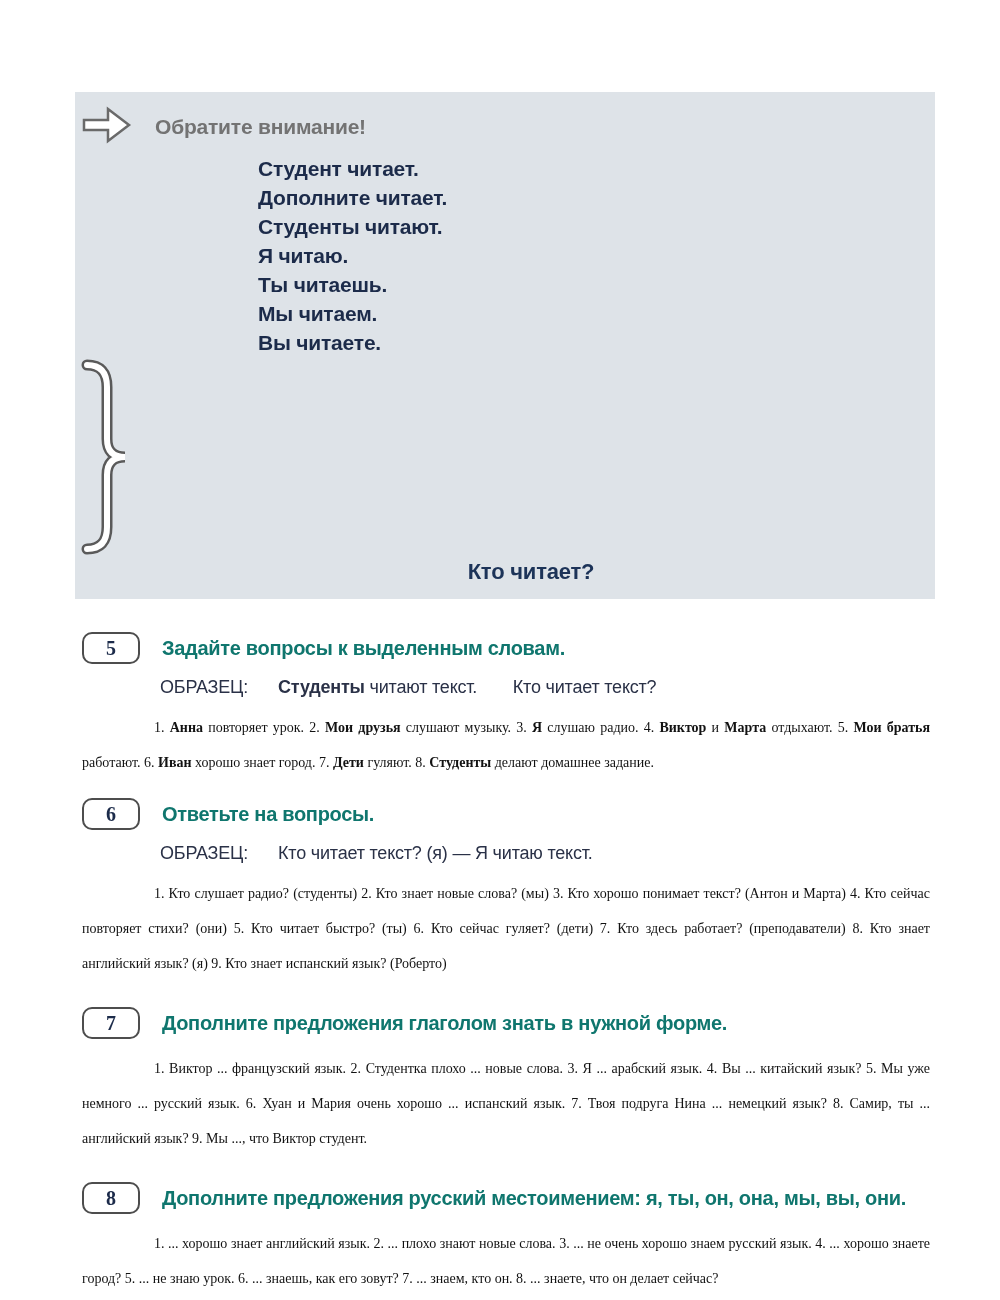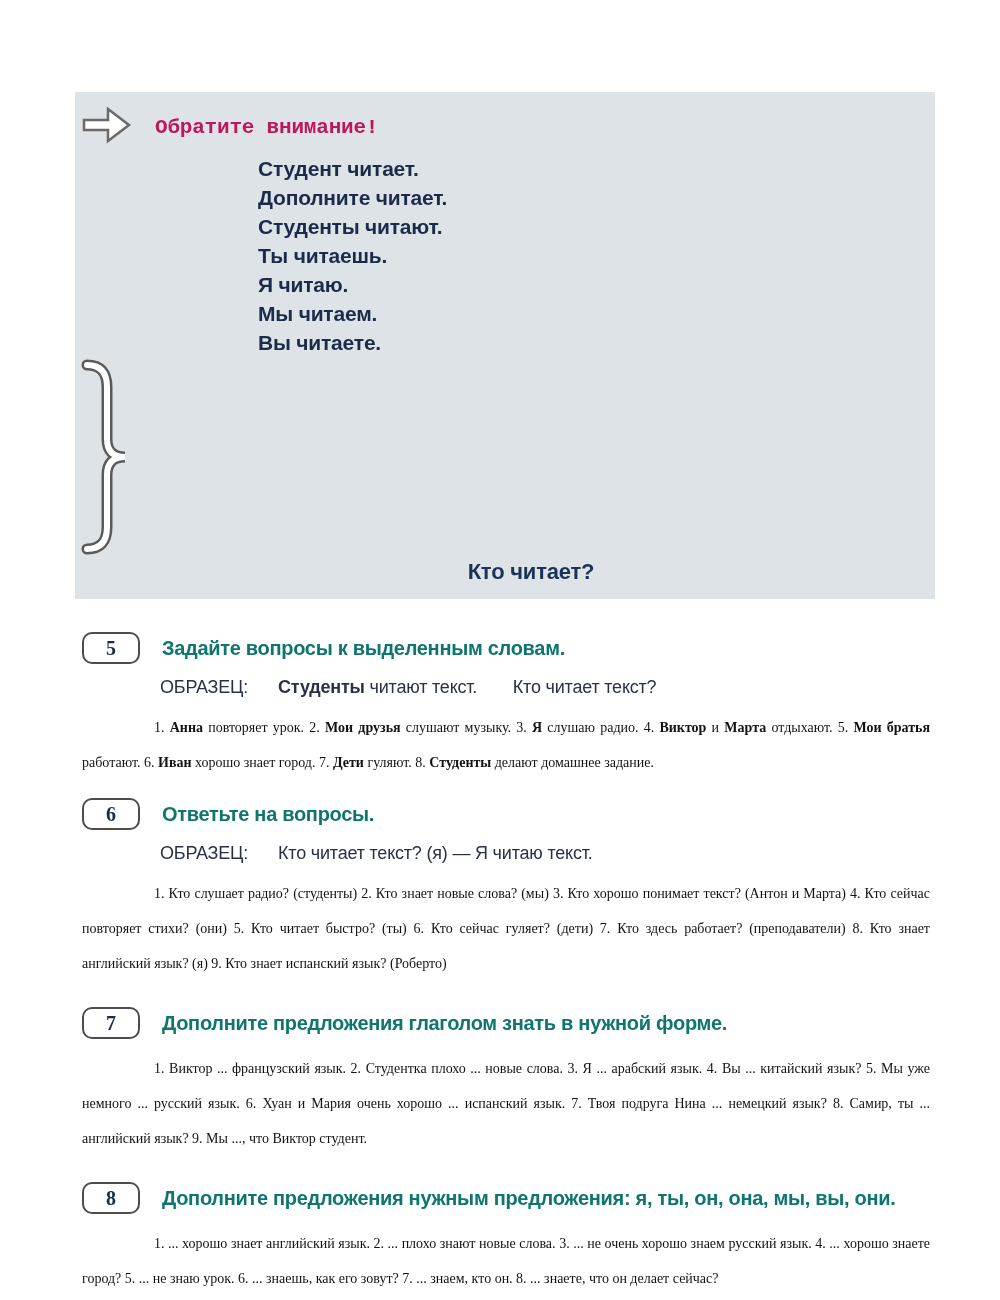--- a/index.html
+++ b/index.html
@@ -15,24 +15,24 @@
   
   .notice-box {
     margin: 92px 65px 0 75px;
     background: #dee3e8;
     padding: 12px 0 14px 0;
     min-height: 226px;
   }
   .notice-title-row { display: flex; align-items: center; padding-left: 6px; }
   .notice-title {
     margin-left: 22px;
-    font-family: Liberation Mono, monospace;
+    font-family: Liberation Sans, sans-serif;
     font-weight: bold; font-size: 21px;
     letter-spacing: -0.2px;
-    color: #be185d;
+    color: #737373;
   }
   .notice-body { display: flex; margin-top: 4px; flex-direction: column; }
   .notice-sentences {
     margin-left: 183px; width: 250px;
     font-family: "Liberation Sans", sans-serif;
     font-weight: bold; font-size: 21px; line-height: 29px;
     letter-spacing: -0.2px;
     color: #1c2b4a;
   }
   .brace-wrap { margin-top: 2px; }
@@ -100,22 +100,22 @@
           <polygon points="3,16 27,16 27,5 48,21 27,37 27,26 3,26" fill="#ffffff" stroke="#6a6a6a" stroke-width="2.5" stroke-linejoin="miter"></polygon>
         </svg>
       </span>
       <span class="notice-title">Обратите внимание!</span>
     </div>
     <div class="notice-body">
       <div class="notice-sentences">
         <div>Студент читает.</div>
         <div>Дополните читает.</div>
         <div>Студенты читают.</div>
+        <div>Я читаю.</div>
         <div>Ты читаешь.</div>
-        <div>Я читаю.</div>
         <div>Мы читаем.</div>
         <div>Вы читаете.</div>
       </div>
       <div class="brace-wrap">
         <svg width="62" height="196" viewBox="0 0 62 196">
           <path d="M12,6 Q32,6 32,28 L32,80 Q32,98 50,98 Q32,98 32,116 L32,168 Q32,190 12,190" fill="none" stroke="#5a5a5a" stroke-width="11" stroke-linecap="round"></path>
           <path d="M12,6 Q32,6 32,28 L32,80 Q32,98 50,98 Q32,98 32,116 L32,168 Q32,190 12,190" fill="none" stroke="#ffffff" stroke-width="6" stroke-linecap="round"></path>
         </svg>
       </div>
       <div class="notice-question">Кто читает?</div>
@@ -150,21 +150,21 @@
       <div class="ex-head">
         <span class="badge">7</span>
         <span class="task"><span>Дополните предложения глаголом </span><span class="b">знать</span><span> в нужной форме.</span></span>
       </div>
       <p class="para"><span>1. Виктор ... французский язык. 2. Студентка плохо ... новые слова. 3. Я ... арабский язык. 4. Вы ... китайский язык? 5. Мы уже немного ... русский язык. 6. Хуан и Мария очень хорошо ... испанский язык. 7. Твоя подруга Нина ... немецкий язык? 8. Самир, ты ... английский язык? 9. Мы ..., что Виктор студент.</span></p>
     </section>
 
     <section class="exercise">
       <div class="ex-head">
         <span class="badge">8</span>
-        <span class="task"><span>Дополните предложения нужным предложения: </span><span class="b">я, ты, он, она, мы, вы, они</span><span>.</span></span>
+        <span class="task"><span>Дополните предложения русский местоимением: </span><span class="b">я, ты, он, она, мы, вы, они</span><span>.</span></span>
       </div>
       <p class="para"><span>1. ... хорошо знает английский язык. 2. ... плохо знают новые слова. 3. ... не очень хорошо знаем русский язык. 4. ... хорошо знаете город? 5. ... не знаю урок. 6. ... знаешь, как его зовут? 7. ... знаем, кто он. 8. ... знаете, что он делает сейчас?</span></p>
     </section>
 
   </div>
 
   <div class="page-number">10</div>
 
 </div>
 

